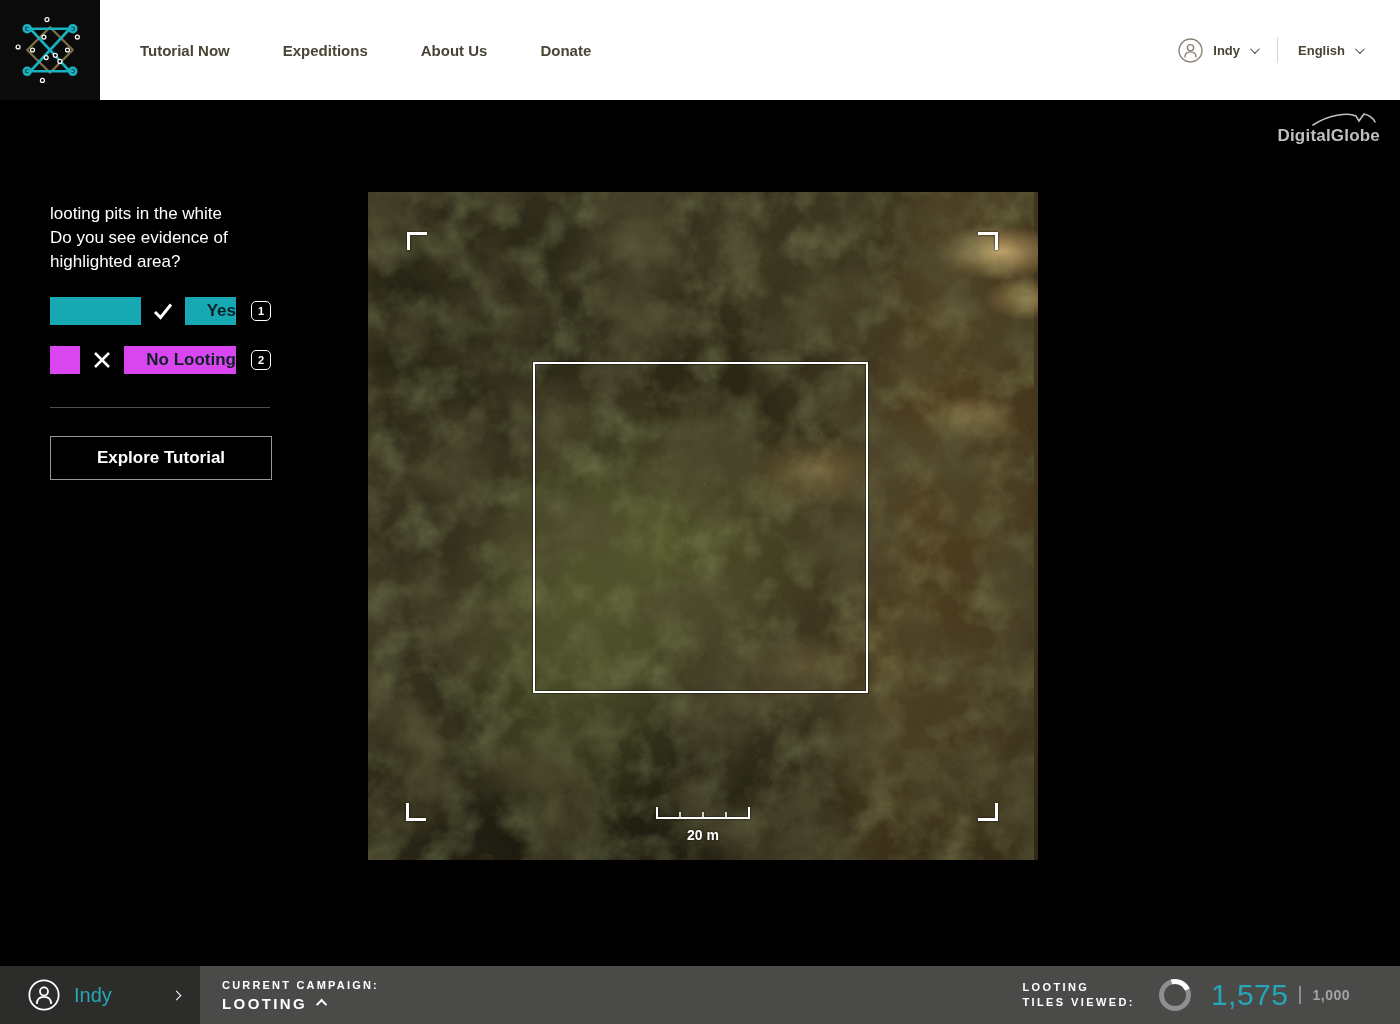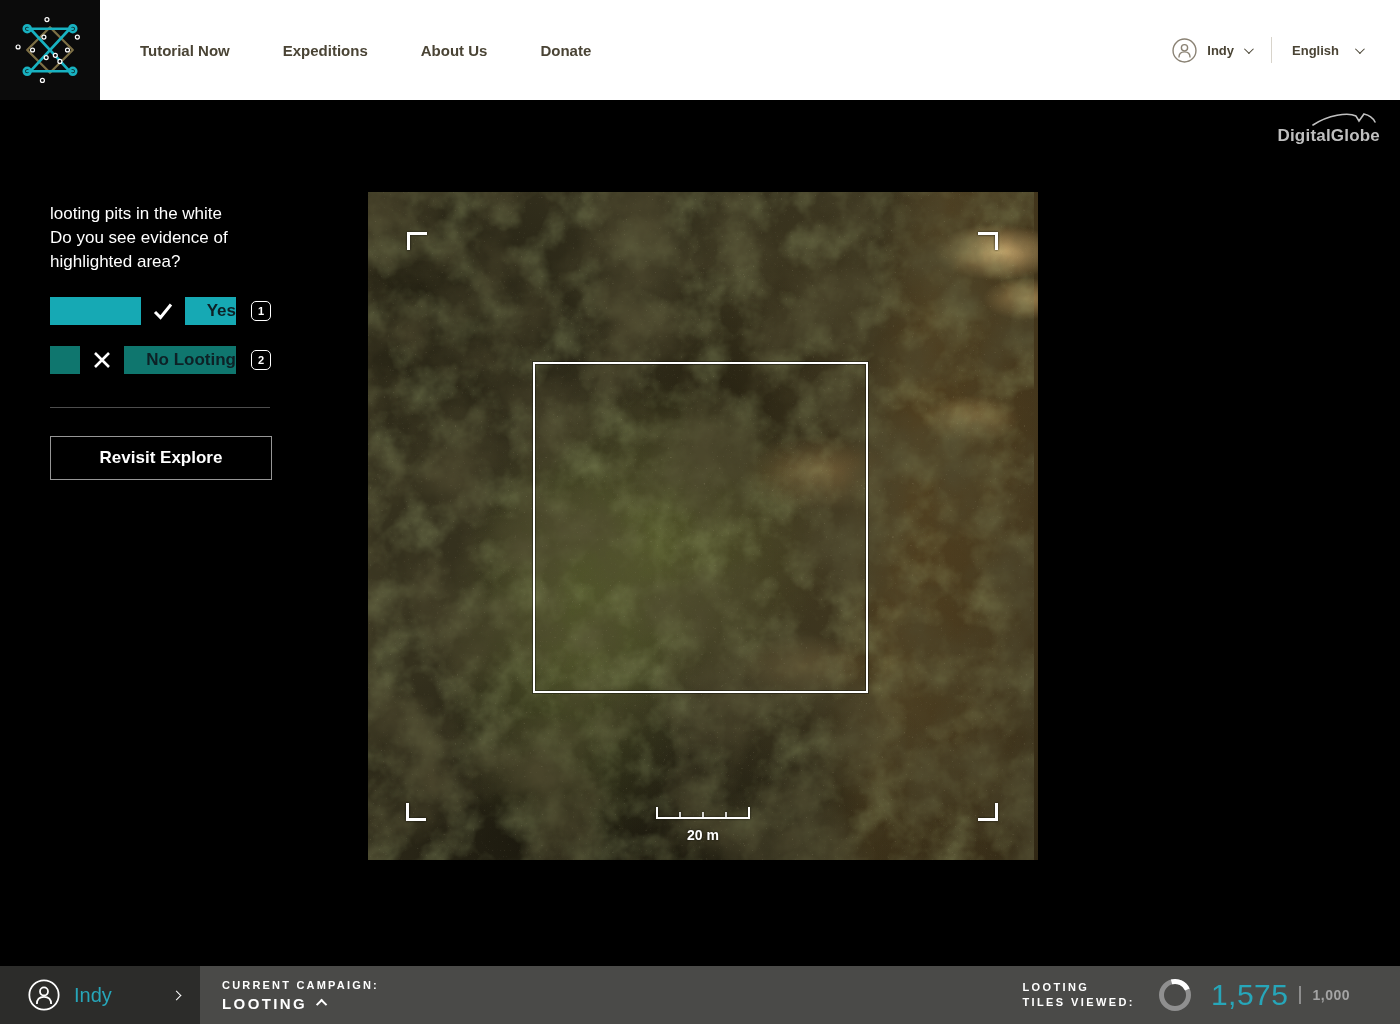--- a/index.html
+++ b/index.html
@@ -16,21 +16,21 @@
   .nav{display:flex;gap:53px;margin-left:40px;}
   .nav-item{font-size:15px;font-weight:600;color:#4a4435;cursor:pointer;white-space:nowrap;}
   .header-right{position:absolute;right:38px;top:0;height:100px;display:flex;align-items:center;color:#4a4435;}
   .hr-user{display:flex;align-items:center;gap:10px;cursor:pointer;}
   .hr-user .name{font-size:13px;font-weight:600;}
   .chev{display:inline-block;width:7px;height:7px;border-right:1.5px solid currentColor;border-bottom:1.5px solid currentColor;}
   .chev-down{transform:rotate(45deg) translateY(-2px);}
   .chev-up{transform:rotate(-135deg) translateY(-2px);}
   .chev-right{transform:rotate(-45deg);}
   .hr-div{width:1px;height:26px;background:#d8d4cb;margin:0 20px;}
-  .hr-lang{display:flex;align-items:center;gap:16px;cursor:pointer;}
+  .hr-lang{display:flex;align-items:center;gap:10px;cursor:pointer;}
   .hr-lang .lang{font-size:13px;font-weight:600;}
 
   
   .dg{position:absolute;top:112px;right:20px;width:120px;text-align:right;z-index:4;color:#bfbfbf;}
   .dg svg{display:block;margin:0 4px 0 auto;}
   .dg .dg-text{font-size:17px;font-weight:600;letter-spacing:.2px;line-height:18px;}
 
   
   .qpanel{position:absolute;left:50px;top:202px;width:240px;color:#fff;z-index:4;}
   .qline{font-size:17px;line-height:24px;font-weight:500;}
@@ -166,33 +166,33 @@
         <span class="answer-icon">
           <svg width="24" height="24" viewBox="0 0 24 24">
             <path d="M4 13 L9.5 18.5 L20 5.5" fill="none" stroke="#fff" stroke-width="3"></path>
           </svg>
         </span>
         <span class="answer-label">Yes</span>
       </div>
       <span class="key-badge">1</span>
     </div>
     <div class="answer-row">
-      <div class="answer-btn" style="background-color: #0f766e;">
+      <div class="answer-btn" style="background-color: #d946ef;">
         <span class="answer-icon">
           <svg width="24" height="24" viewBox="0 0 24 24">
             <path d="M5 5 L19 19 M19 5 L5 19" fill="none" stroke="#fff" stroke-width="2.6"></path>
           </svg>
         </span>
         <span class="answer-label">No Looting</span>
       </div>
       <span class="key-badge">2</span>
     </div>
   </div>
   <div class="panel-divider"></div>
-  <button class="tutorial-btn">Revisit Explore</button>
+  <button class="tutorial-btn">Explore Tutorial</button>
 </div>
 
 <div class="sat">
   <div class="sat-base"></div>
   <svg class="sat-noise" width="666" height="668">
     <defs>
       <filter id="fDark" x="0" y="0" width="100%" height="100%">
         <feTurbulence type="fractalNoise" baseFrequency="0.013" numOctaves="5" seed="4"></feTurbulence>
         <feColorMatrix type="matrix" values="0 0 0 0 0.08  0 0 0 0 0.07  0 0 0 0 0.03  1.9 0 0 0 -0.62"></feColorMatrix>
       </filter>

